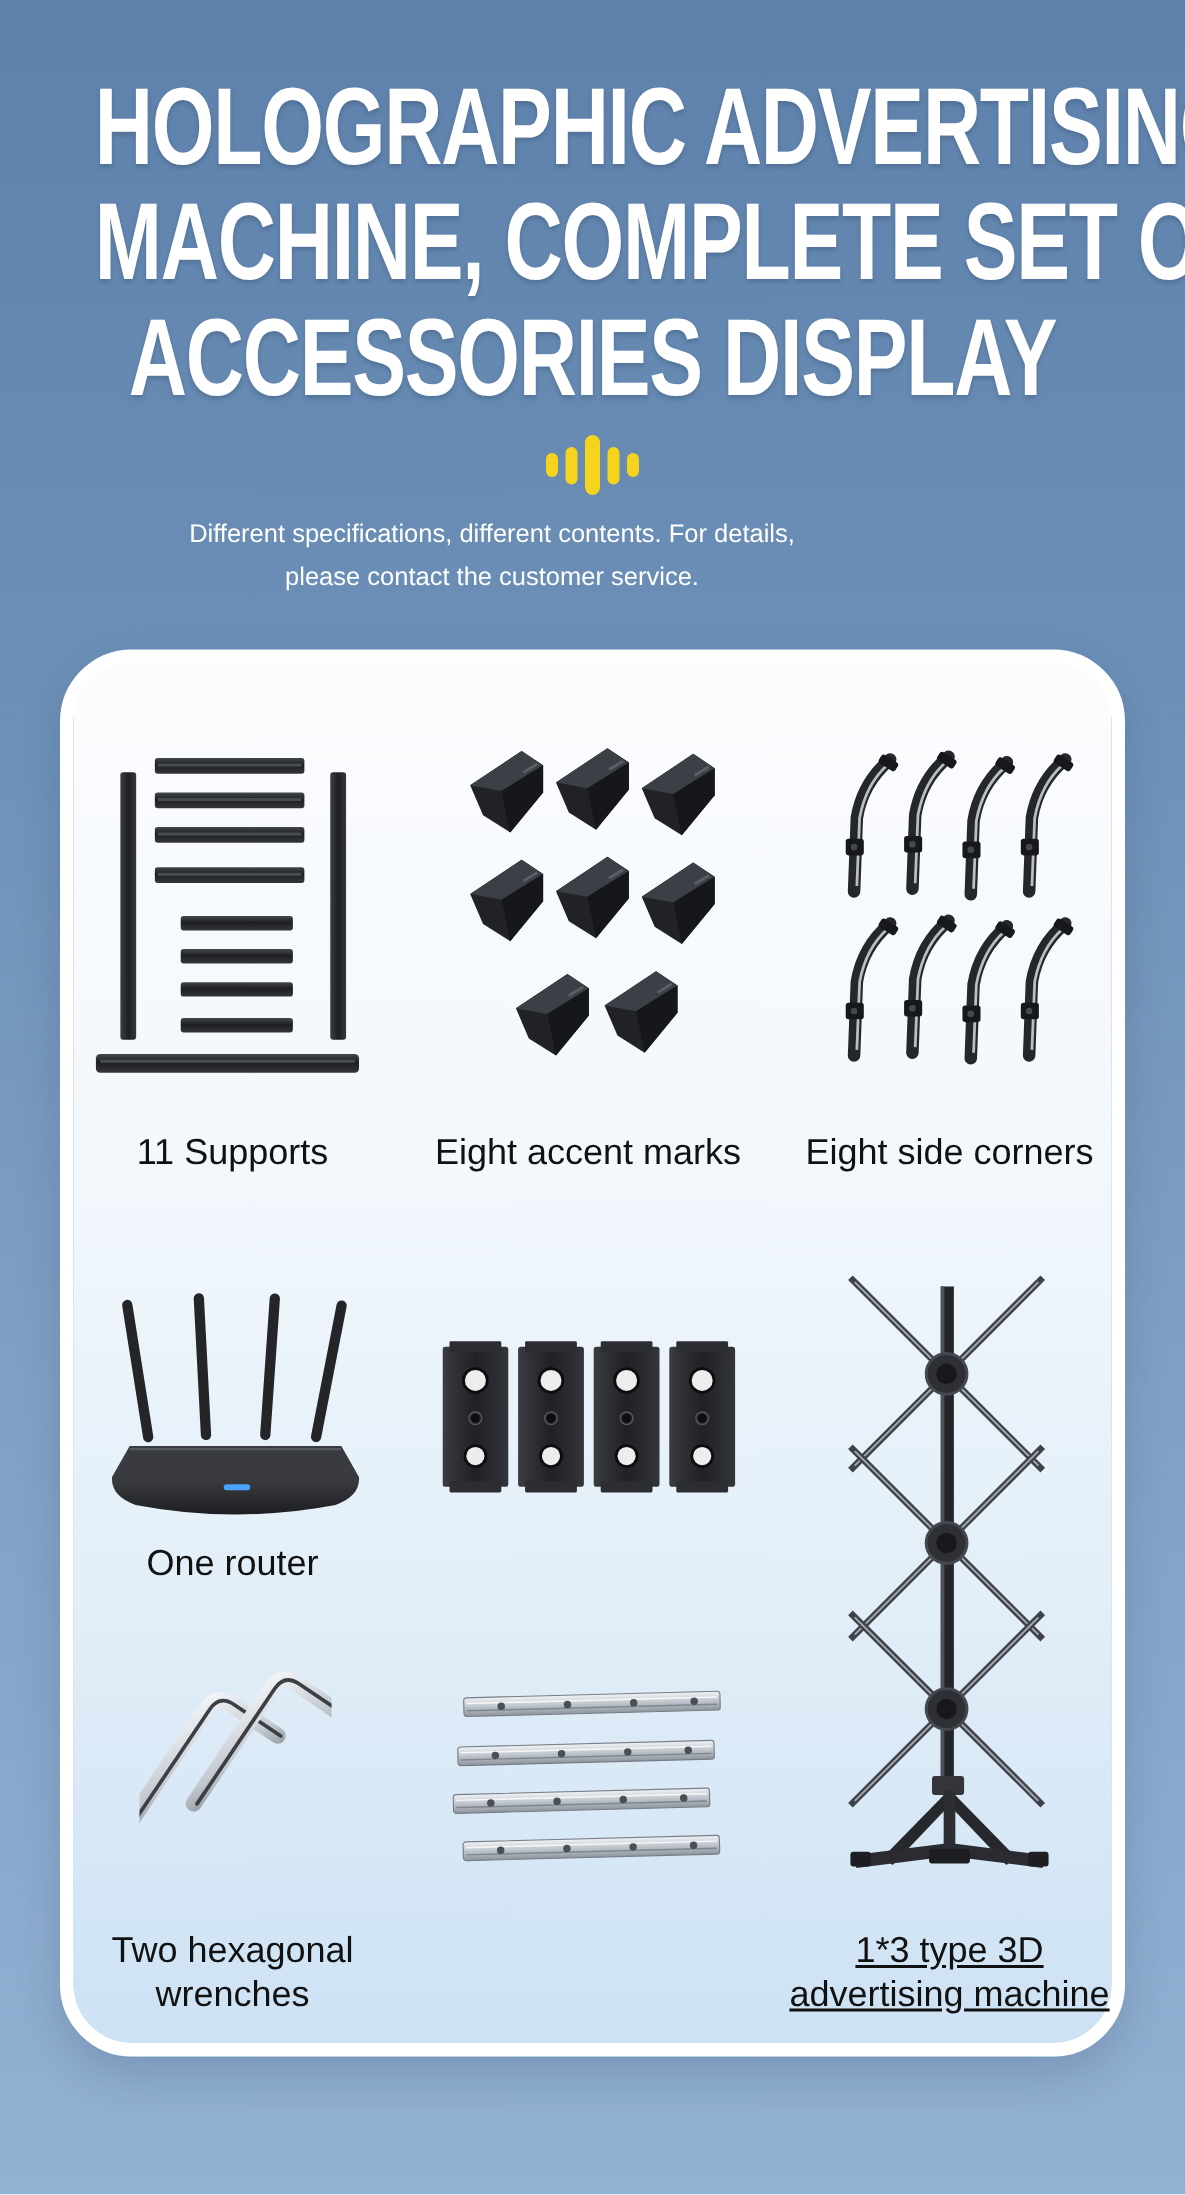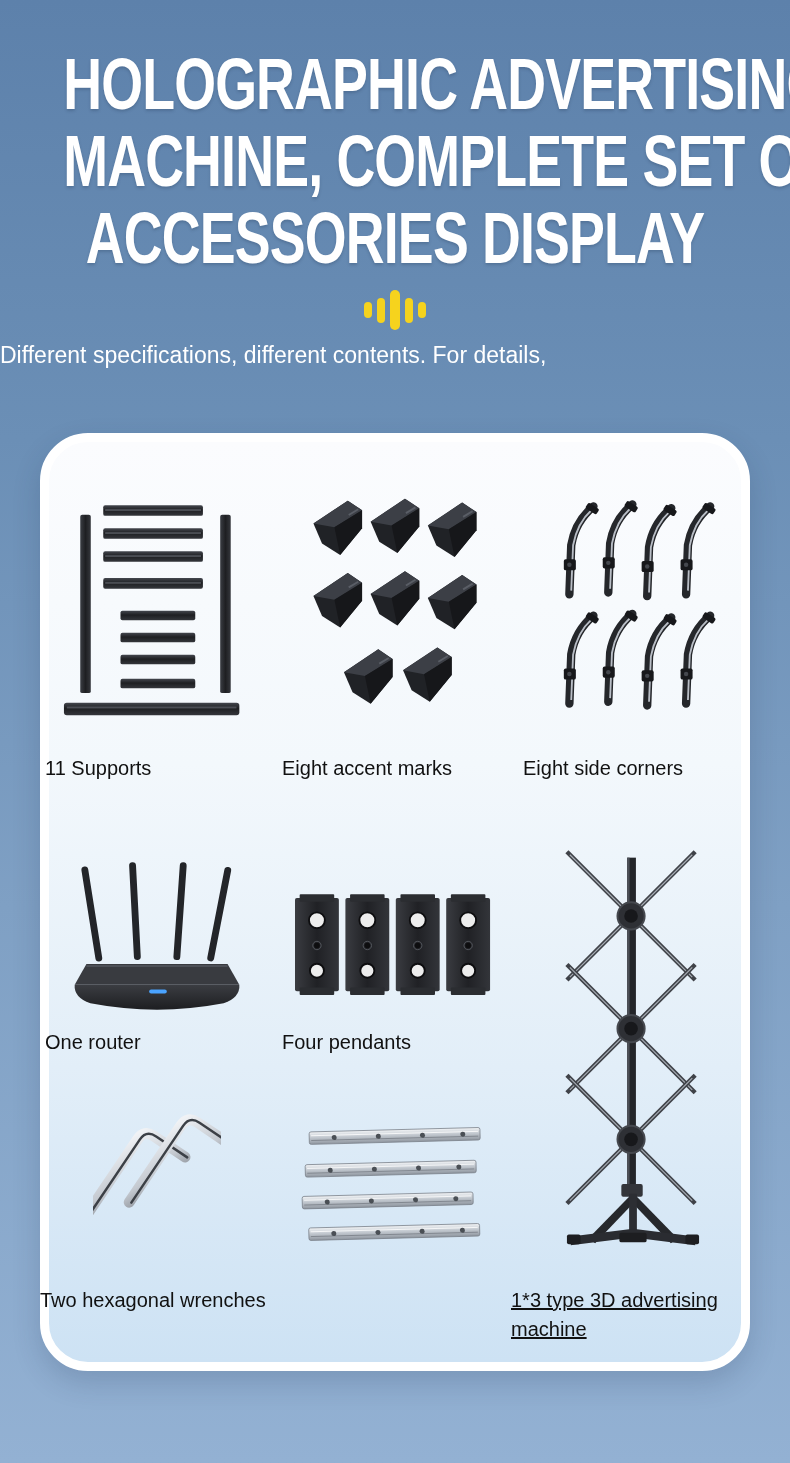--- a/index.html
+++ b/index.html
@@ -24,34 +24,34 @@
     position:absolute; top:288px; left:0; width:790px; height:44px;
     display:flex; align-items:center; justify-content:center; gap:5px;
   }
   .eq-icon .bar { width:8px; border-radius:5px; background:#f6d31d; }
   .eq-icon .b1,.eq-icon .b5 { height:16px; }
   .eq-icon .b2,.eq-icon .b4 { height:25px; }
   .eq-icon .b3 { height:40px; width:10px; }
 
   .subtitle {
     position:absolute; top:341px; left:0; width:656px;
-    text-align:left; color:#ffffff; font-size:23px; line-height:29px;
+    text-align:center; color:#ffffff; font-size:17px; line-height:29px;
   }
 
   
   .card {
     position:absolute; left:40px; top:433px; width:710px; height:938px;
     border:9px solid #ffffff; border-radius:48px;
     background:linear-gradient(180deg,#fbfcfe 0%,#f3f8fc 35%,#e2eef8 68%,#cde2f4 100%);
     box-shadow:0 12px 28px rgba(25,45,75,.18);
   }
   .cell-img { position:absolute; }
   .cell-label {
-    position:absolute; color:#111111;
-    font-size:20px; line-height:29px;
+    position:absolute; text-align:center; color:#111111;
+    font-size:24px; line-height:29px;
   }
   svg { display:block; }
 </style>
 </head>
 <body>
 
 <div class="page">
 
   <h1 class="title">
     <span class="title-line">HOLOGRAPHIC ADVERTISING</span>
@@ -62,20 +62,21 @@
   <div class="eq-icon">
     <span class="bar b1"></span>
     <span class="bar b2"></span>
     <span class="bar b3"></span>
     <span class="bar b4"></span>
     <span class="bar b5"></span>
   </div>
 
   <div class="subtitle">
     <div>Different specifications, different contents. For details,</div>
+    <div>please contact the customer service.</div>
   </div>
 
   <div class="card">
 
     <svg class="cell-img" style="left:10px; top:46px;" width="192" height="254" viewBox="0 0 200 265">
       <defs>
         <linearGradient id="sgV" x1="0" y1="0" x2="1" y2="0">
           <stop offset="0" stop-color="#3a3d43"></stop>
             <stop offset=".5" stop-color="#1e1f22"></stop>
             <stop offset="1" stop-color="#35373c"></stop>
@@ -217,21 +218,20 @@
       <polygon points="71,358 116,404 109,409 68,366" fill="#26282c"></polygon>
       <rect x="66" y="358" width="8" height="48" fill="#2c2e33"></rect>
       <polygon points="6,402 70,394 70,403 6,411" fill="#2a2c31"></polygon>
       <polygon points="70,394 134,402 134,411 70,403" fill="#2a2c31"></polygon>
       <rect x="56" y="398" width="28" height="10" rx="2" fill="#1d1e21"></rect>
       <rect x="2" y="400" width="14" height="10" rx="2" fill="#1d1e21"></rect>
       <rect x="124" y="400" width="14" height="10" rx="2" fill="#1d1e21"></rect>
     </svg>
 
     <div class="cell-label" style="left:-4px; top:586px; width:220px;">One router</div>
-    <div class="cell-label" style="left:233px; top:586px; width:220px;">Four pendants</div>
 
     <svg class="cell-img" style="left:44px; top:672px;" width="128" height="138" viewBox="0 0 130 140">
       <defs>
         <linearGradient id="chrome" x1="0" y1="0" x2="1" y2="1">
           <stop offset="0" stop-color="#f0f2f5"></stop>
             <stop offset=".4" stop-color="#c4c9d0"></stop>
           <stop offset=".7" stop-color="#7c8188"></stop>
             <stop offset="1" stop-color="#d8dbdf"></stop>
         </linearGradient>
       </defs>

